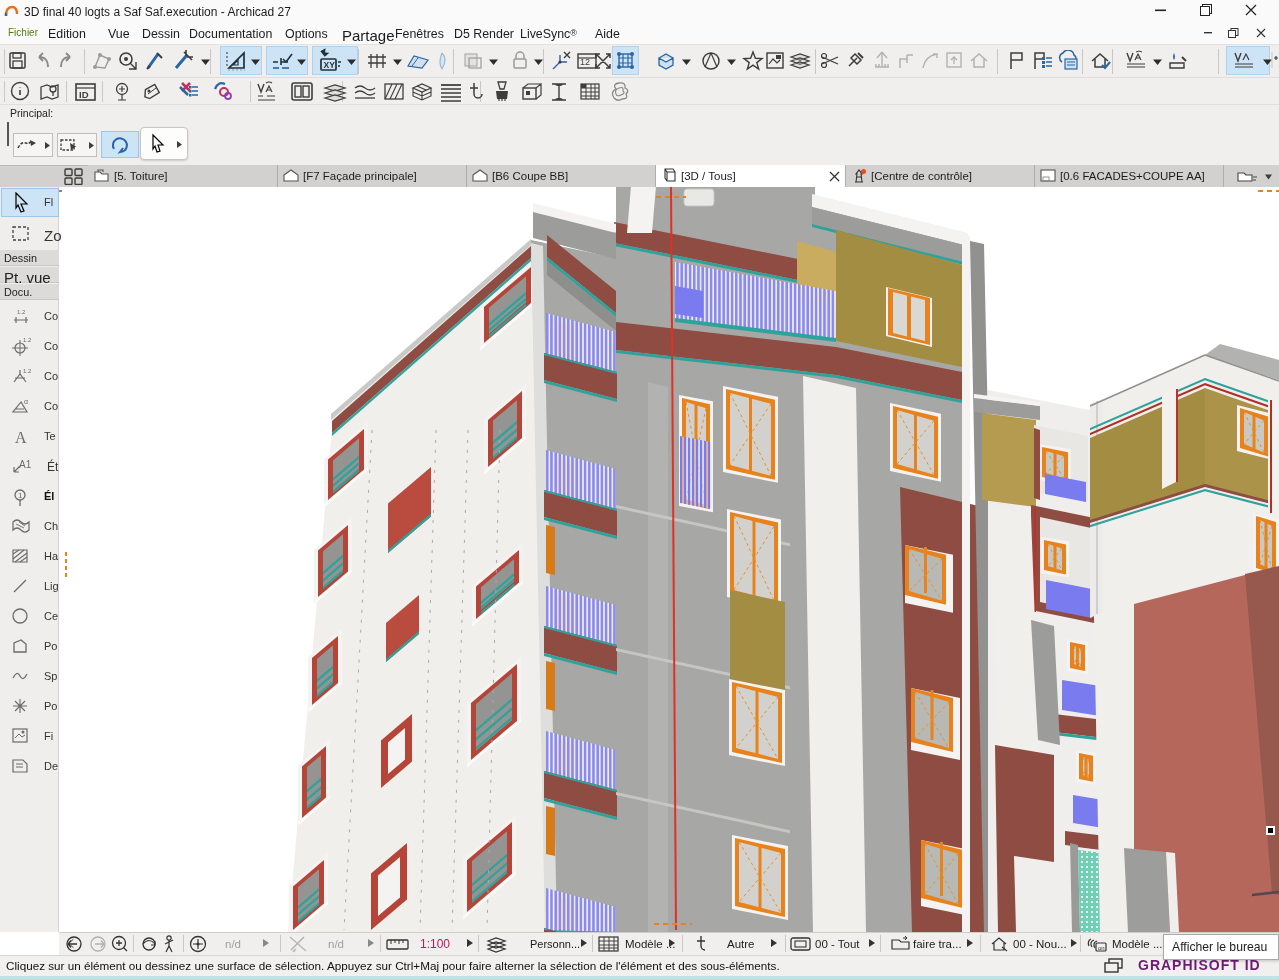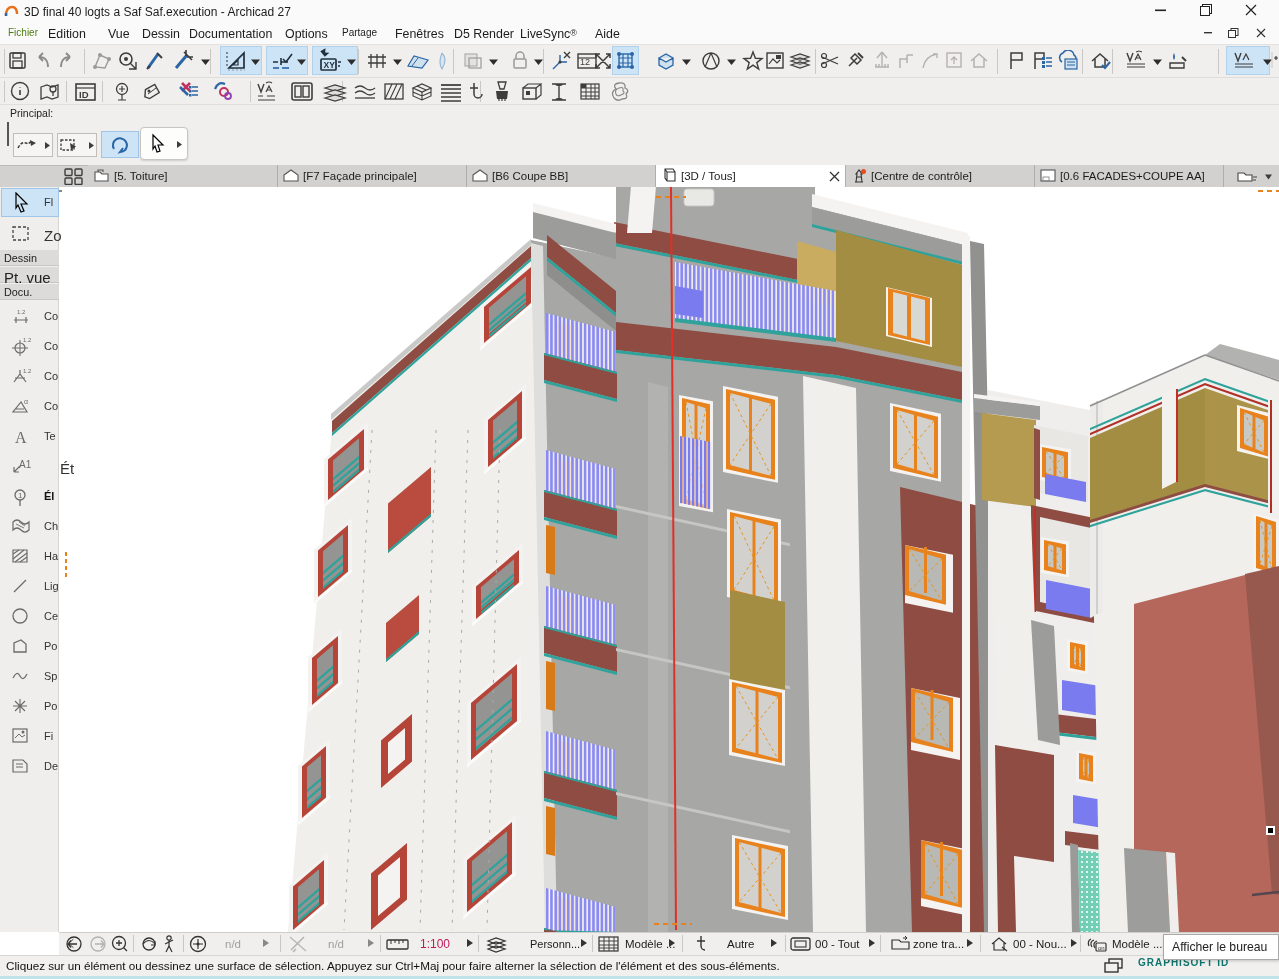--- a/index.html
+++ b/index.html
@@ -341,21 +341,21 @@
 <svg class="abs" style="left:1245px;top:4px;z-index:5" width="12" height="12" viewBox="0 0 12 12">
     <path d="M1 1 L11 11 M11 1 L1 11" stroke="#222" stroke-width="1.2"></path>
   </svg>
 <div class="abs" style="left:0;top:22px;width:1279px;height:23px;background:#fbfafa;border-bottom:1px solid #e4e2e0;z-index:4"></div>
 <div class="tx" style="left:8px;top:27px;font-size:10px;color:#4d7c0f;z-index:5">Fichier</div>
 <div class="tx" style="left:48px;top:27px;font-size:12.4px;color:#1c1c1c;z-index:5">Edition</div>
 <div class="tx" style="left:108px;top:27px;font-size:12.4px;color:#1c1c1c;z-index:5">Vue</div>
 <div class="tx" style="left:142px;top:27px;font-size:12.4px;color:#1c1c1c;z-index:5">Dessin</div>
 <div class="tx" style="left:189px;top:27px;font-size:12.4px;color:#1c1c1c;z-index:5">Documentation</div>
 <div class="tx" style="left:285px;top:27px;font-size:12.4px;color:#1c1c1c;z-index:5">Options</div>
-<div class="tx" style="left:342px;top:27px;font-size:10px;color:#1c1c1c;z-index:5">Partage</div>
+<div class="tx" style="left:342px;top:27px;font-size:15px;color:#1c1c1c;z-index:5">Partage</div>
 <div class="tx" style="left:395px;top:27px;font-size:12.4px;color:#1c1c1c;z-index:5">Fenêtres</div>
 <div class="tx" style="left:454px;top:27px;font-size:12.4px;color:#1c1c1c;z-index:5">D5 Render</div>
 <div class="tx" style="left:520px;top:27px;font-size:12.4px;color:#1c1c1c;z-index:5">LiveSync<span style="font-size:9px;vertical-align:2px">®</span></div>
 <div class="tx" style="left:595px;top:27px;font-size:12.4px;color:#1c1c1c;z-index:5">Aide</div>
 <svg class="abs" style="left:1203px;top:29px;z-index:5" width="10" height="8" viewBox="0 0 10 8">
     <rect width="8" height="1.4" y="3" x="1" fill="#333"></rect>
   </svg>
 <svg class="abs" style="left:1228px;top:28px;z-index:5" width="11" height="10" viewBox="0 0 11 10">
     <rect x="3" y="0.5" width="7" height="7" fill="none" stroke="#333"></rect>
     <rect x="0.5" y="2.5" width="7" height="7" fill="#fbfafa" stroke="#333"></rect>
@@ -803,21 +803,21 @@
   </svg>
 <div class="tx" style="left:44px;top:400px;font-size:11px;color:#333;z-index:5">Co</div>
 <svg class="abs" style="left:11px;top:426px;z-index:5" width="20" height="22" viewBox="0 0 20 22">
     <text x="4" y="17" font-size="16" fill="#6b6b69" font-family="Liberation Serif">A</text>
   </svg>
 <div class="tx" style="left:44px;top:430px;font-size:11px;color:#333;z-index:5">Te</div>
 <svg class="abs" style="left:11px;top:456px;z-index:5" width="20" height="22" viewBox="0 0 20 22">
     <path d="M3 16 L9 10 M3 16 L3 11 M3 16 L8 16" stroke="#6b6b69" stroke-width="1.2" fill="none"></path>
     <text x="8" y="12" font-size="10" fill="#6b6b69">A1</text>
   </svg>
-<div class="tx" style="left:60px;top:460px;font-size:15px;color:#333;z-index:5">Ét</div>
+<div class="tx" style="left:47px;top:460px;font-size:12px;color:#333;z-index:5">Ét</div>
 <svg class="abs" style="left:11px;top:486px;z-index:5" width="20" height="22" viewBox="0 0 20 22">
     <circle cx="9" cy="9" r="5" fill="none" stroke="#6b6b69" stroke-width="1.3"></circle>
     <path d="M9 14 V20" stroke="#6b6b69" stroke-width="1.3"></path>
     <text x="7" y="12" font-size="8" fill="#6b6b69">1</text>
   </svg>
 <div class="tx" style="left:44px;top:490px;font-size:11px;color:#111;z-index:5;font-weight:bold">Él</div>
 <svg class="abs" style="left:11px;top:516px;z-index:5" width="20" height="22" viewBox="0 0 20 22">
     <path d="M2 6 Q6 2 10 6 T18 6 L18 14 Q14 18 10 14 T2 14 Z" fill="none" stroke="#6b6b69" stroke-width="1.2"></path>
     <path d="M5 8 L13 12 M8 6 L14 10" stroke="#6b6b69" stroke-width="0.9"></path>
   </svg>
@@ -946,39 +946,39 @@
     <rect x="5" y="5" width="11" height="6" fill="none" stroke="#333" stroke-width="1.1"></rect>
   </svg>
 <div class="tx" style="left:815px;top:938px;font-size:11.5px;color:#1c1c1c;z-index:5">00 - Tout</div>
 <svg class="abs" style="left:868px;top:938px;z-index:5" width="9" height="10" viewBox="0 0 9 10">
     <path d="M1 1 L7 5 L1 9 Z" fill="#333"></path>
   </svg>
 <svg class="abs" style="left:890px;top:935px;z-index:5" width="22" height="18" viewBox="0 0 22 18">
     <path d="M2 14 V5 H9 L11 7 H19 V14 Z" fill="none" stroke="#333" stroke-width="1.2"></path>
     <path d="M13 3 L17 3 L15 1 M17 3 L15 5" stroke="#333" stroke-width="1" fill="none"></path>
   </svg>
-<div class="tx" style="left:913px;top:938px;font-size:11.5px;color:#1c1c1c;z-index:5">zone tra...</div>
+<div class="tx" style="left:913px;top:938px;font-size:11.5px;color:#1c1c1c;z-index:5">faire tra...</div>
 <svg class="abs" style="left:966px;top:938px;z-index:5" width="9" height="10" viewBox="0 0 9 10">
     <path d="M1 1 L7 5 L1 9 Z" fill="#333"></path>
   </svg>
 <svg class="abs" style="left:990px;top:935px;z-index:5" width="20" height="18" viewBox="0 0 20 18">
     <path d="M2 9 L9 3 L16 9 M4 8 V15 H14 V8" fill="none" stroke="#333" stroke-width="1.2"></path>
     <path d="M12 12 L17 16" stroke="#333" stroke-width="1.2"></path>
   </svg>
 <div class="tx" style="left:1013px;top:938px;font-size:11.5px;color:#1c1c1c;z-index:5">00 - Nou...</div>
 <svg class="abs" style="left:1070px;top:938px;z-index:5" width="9" height="10" viewBox="0 0 9 10">
     <path d="M1 1 L7 5 L1 9 Z" fill="#333"></path>
   </svg>
 <svg class="abs" style="left:1086px;top:934px;z-index:5" width="24" height="20" viewBox="0 0 24 20">
     <path d="M3 12 Q1 7 5 5 M6 13 Q3 8 8 6 M9 14 Q6 9 11 7" fill="none" stroke="#333" stroke-width="1.2"></path>
     <rect x="10" y="9" width="10" height="8" rx="1" fill="none" stroke="#333" stroke-width="1.2"></rect>
     <text x="12" y="16" font-size="6" fill="#333">on</text>
   </svg>
 <div class="tx" style="left:1112px;top:938px;font-size:11.5px;color:#1c1c1c;z-index:5">Modèle ...</div>
 <div class="abs" style="left:0;top:955px;width:1279px;height:21px;background:#f1f0ef;border-top:1px solid #d8d6d4;z-index:4"></div>
 <div class="abs" style="left:0;top:976px;width:1279px;height:3px;background:#bfe3e8;z-index:4"></div>
 <div class="tx" style="left:6px;top:959px;font-size:11.7px;color:#111;z-index:5">Cliquez sur un élément ou dessinez une surface de sélection. Appuyez sur Ctrl+Maj pour faire alterner la sélection de l'élément et des sous-éléments.</div>
-<div class="tx" style="left:1138px;top:957px;font-size:10px;color:#0f766e;z-index:5;font-weight:bold;letter-spacing:1px">GRAPHISOFT ID</div>
+<div class="tx" style="left:1138px;top:957px;font-size:14px;color:#701a75;z-index:5;font-weight:bold;letter-spacing:1px">GRAPHISOFT ID</div>
 <svg class="abs" style="left:1104px;top:958px;z-index:5" width="22" height="17" viewBox="0 0 22 17">
     <rect x="5" y="1" width="13" height="9" fill="none" stroke="#333" stroke-width="1.4"></rect>
     <rect x="1" y="5" width="13" height="9" fill="#f1f0ef" stroke="#333" stroke-width="1.4"></rect>
   </svg>
 <div class="abs" style="left:1163px;top:934px;width:116px;height:26px;background:#fefefe;border:1px solid #aaa8a6;box-shadow:1px 1px 3px rgba(0,0,0,0.2);z-index:9"></div>
 <div class="tx" style="left:1172px;top:940px;font-size:12.2px;color:#222;z-index:10">Afficher le bureau</div>
 </body></html>

